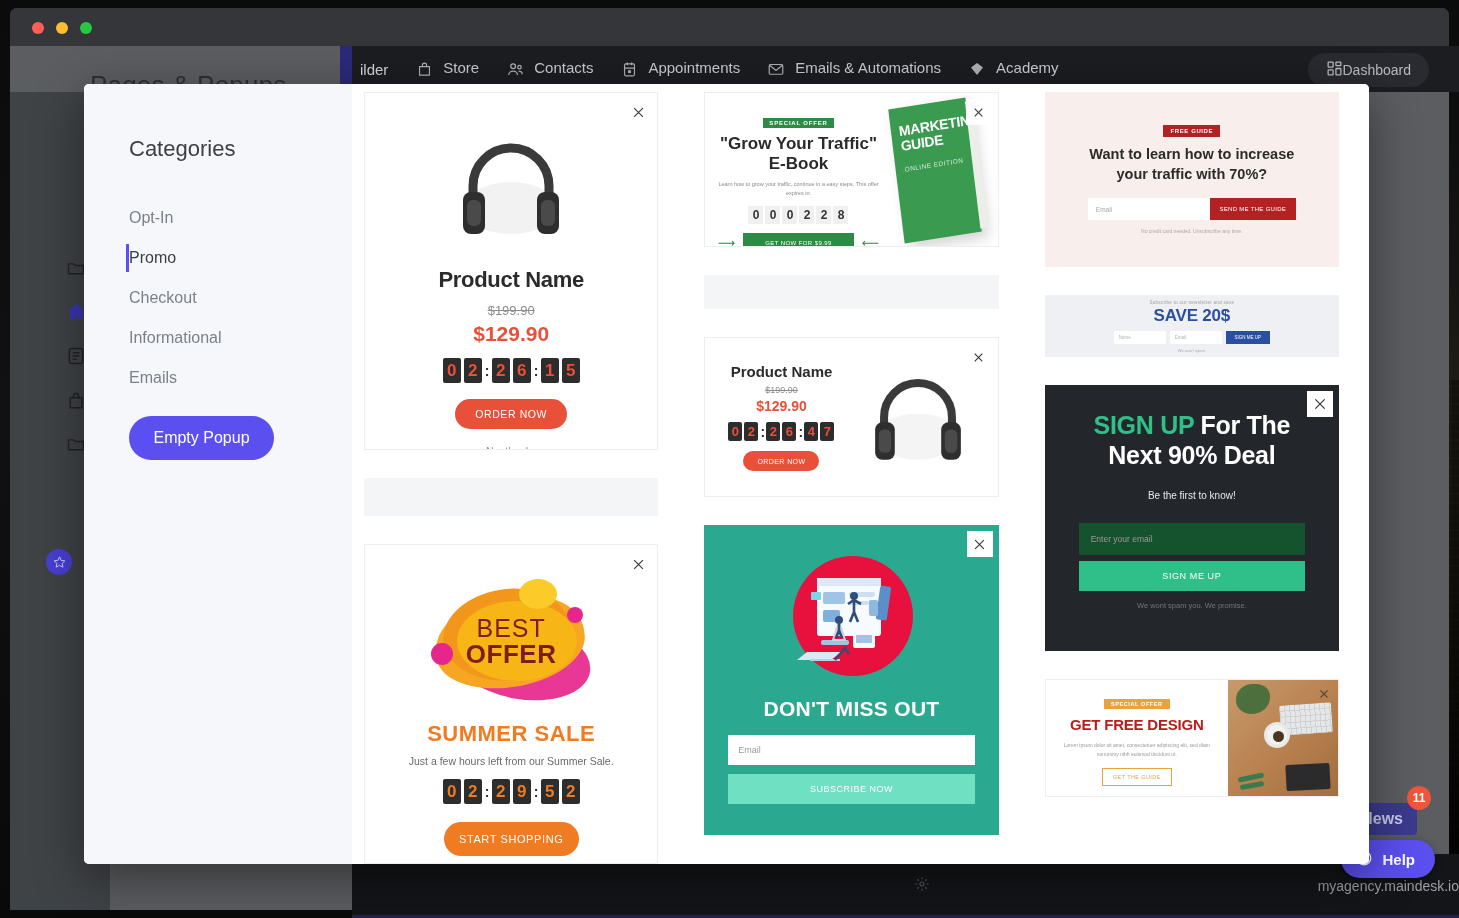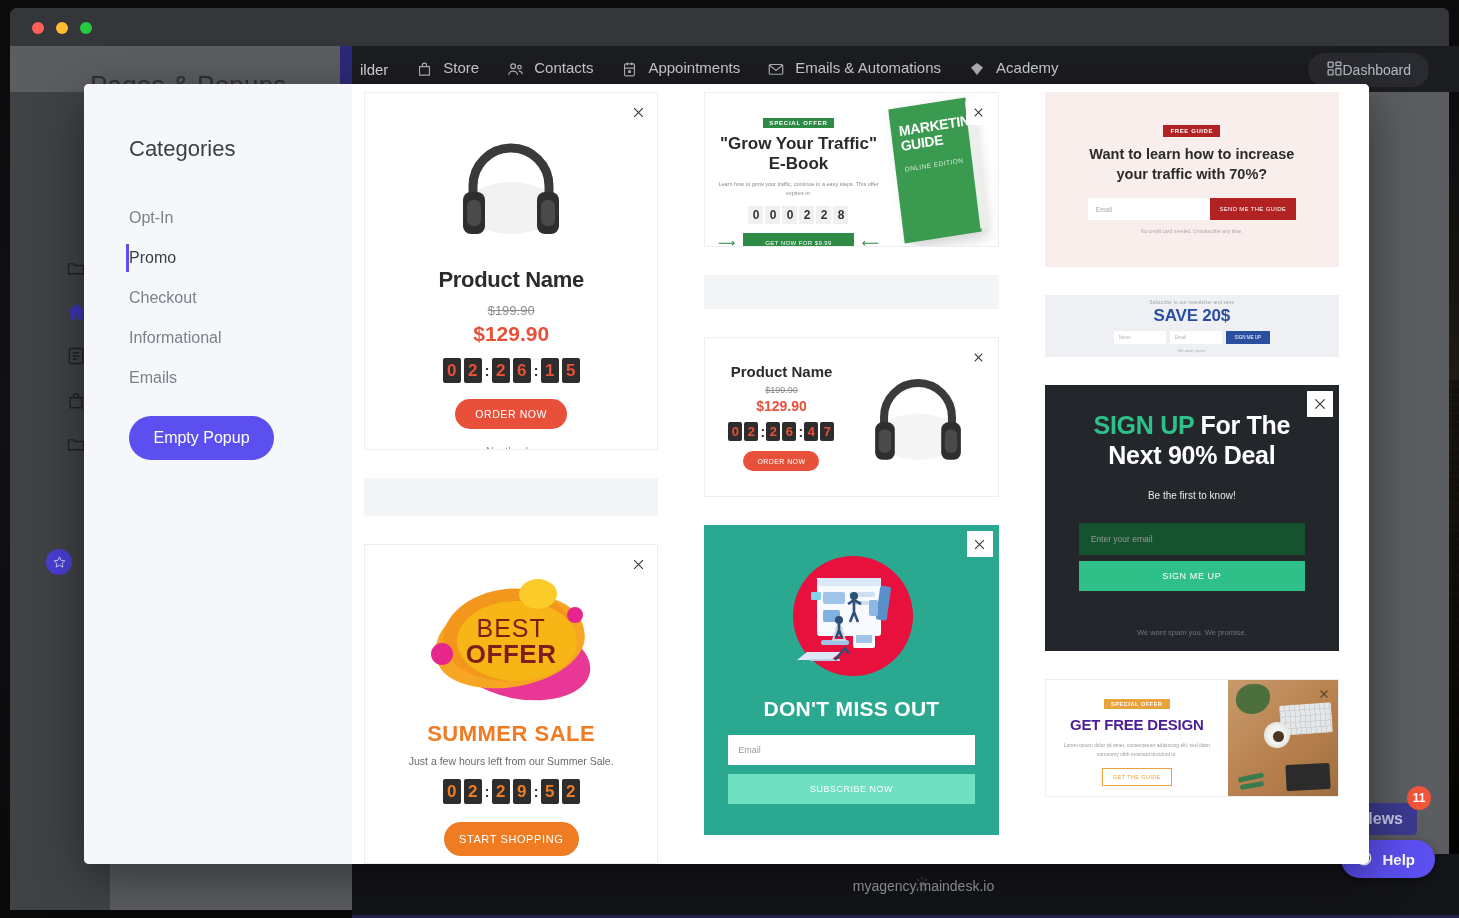--- a/index.html
+++ b/index.html
@@ -77,21 +77,21 @@
   }
   .rail-ico { position:absolute; left:52px; width:28px; height:28px; display:flex; align-items:center; justify-content:center; opacity:.9;}
   .rail-star {
     position:absolute; left:36px; top:457px; width:26px; height:26px; border-radius:50%;
     background:#4a3fd4; display:flex; align-items:center; justify-content:center;
   }
 
   
   .statusbar {
     position:absolute; left:352px; bottom:0; right:0; height:64px; background:#141518;
-    display:flex; align-items:center; justify-content:center; gap:12px;padding-left:36px;
+    display:flex; align-items:center; justify-content:flex-end; gap:12px;padding-left:36px;
   }
   .statusbar .url { color:#9da0a8; font-size:14px; }
   .statusbar .gear { opacity:.55; position:absolute; left:560px; }
   .statusbar .bottom-line { position:absolute; left:0; right:0; bottom:0; height:3px; background:#23224f; }
 
   
   .news-chip {
     position:absolute; right:42px; bottom:83px; background:#3b3a8f; color:#c9c9e8;
     font-size:16px; padding:7px 14px 7px 12px; border-radius:4px; font-weight:600;
   }
@@ -262,28 +262,28 @@
 
   
   .c-signup { height:266px; background:#23262b; border:none; padding:26px 34px 0; text-align:center; }
   .su-h { font-size:25px; font-weight:700; color:#fff; line-height:1.18; letter-spacing:-.3px; }
   .su-h .hl { color:#2fc08a; }
   .su-sub { margin-top:20px; font-size:10px; color:#e8e8e8; }
   .su-input { margin-top:22px; height:32px; background:#14532d; display:flex; align-items:center; padding:0 12px;
     font-size:8.5px; color:#9a9a9a; }
   .su-btn { margin-top:6px; height:30px; background:#2fc08a; color:#fff; font-size:9px; letter-spacing:.6px;
     display:flex; align-items:center; justify-content:center; cursor:pointer;}
-  .su-note { margin-top:37px; font-size:7.5px; color:#6f757c; }
+  .su-note { margin-top:10px; font-size:7.5px; color:#6f757c; }
 
   
   .c-design { height:118px; display:flex; }
   .fd-left { flex:1; padding:12px 10px 0; text-align:center; }
   .badge-fd { display:inline-block; background:#e8a33d; color:#fff; font-size:5.5px; font-weight:700;
     padding:2px 7px; letter-spacing:.6px; }
-  .fd-h { font-size:15px; font-weight:700; color:#4c1d95; margin-top:6px; letter-spacing:-.2px; }
+  .fd-h { font-size:15px; font-weight:700; color:#b91c1c; margin-top:6px; letter-spacing:-.2px; }
   .fd-p { font-size:5px; color:#9a9a9a; margin-top:8px; line-height:1.8; }
   .fd-btn { margin:9px auto 0; width:70px; height:18px; border:1px solid #e8a33d; color:#e8a33d; font-size:5.5px;
     display:flex; align-items:center; justify-content:center; letter-spacing:.4px; cursor:pointer; }
   .fd-right { width:110px; position:relative; overflow:hidden;
     background:linear-gradient(135deg,#c79a6b 0%, #b8804e 55%, #a06e40 100%); }
   .fd-right .leaf { position:absolute; left:8px; top:4px; width:34px; height:30px; background:#3f6b3a;
     border-radius:50% 40% 55% 45%; opacity:.9;}
   .fd-right .kb { position:absolute; right:6px; top:24px; width:52px; height:30px; background:#e4e6e8;
     border-radius:2px; transform:rotate(-4deg);
     background-image:repeating-linear-gradient(90deg,#cfd2d5 0 1px,transparent 1px 5px),

